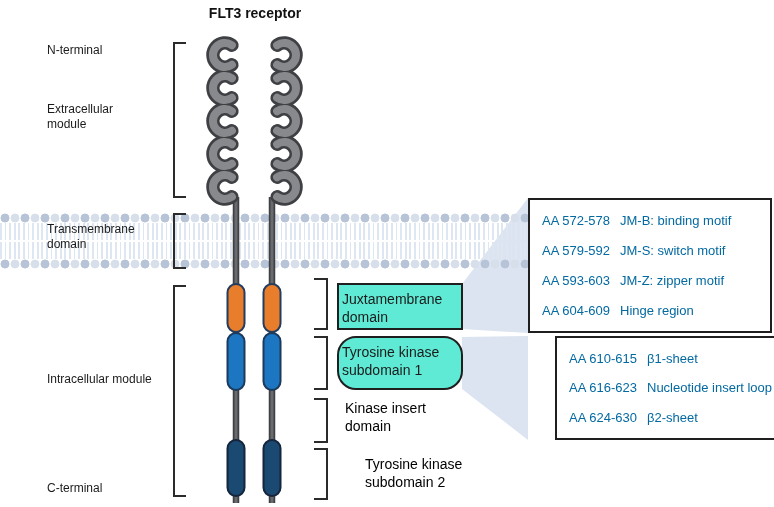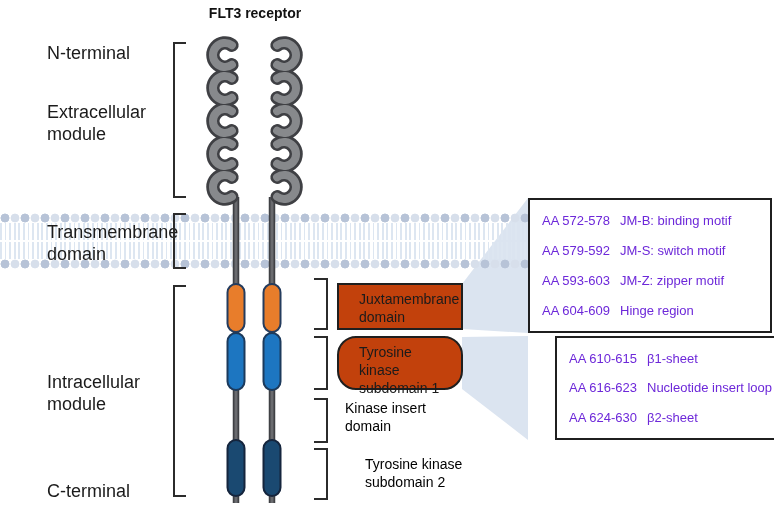--- a/index.html
+++ b/index.html
@@ -6,21 +6,21 @@
   html,body { background:#ffffff; }
   body { font-family:"Liberation Sans", sans-serif; color:#1b1b1b; }
   #canvas { position:relative; width:774px; height:507px; background:#fff; overflow:hidden; }
 
   .abs { position:absolute; }
 
   
   .title { left:140px; top:5px; width:230px; text-align:center; font-size:14px; font-weight:700; color:#111; }
 
   
-  .llabel { left:47px; font-size:18px; line-height:1.22; color:#1b1b1b; }
+  .llabel { left:47px; font-size:12px; line-height:1.22; color:#1b1b1b; }
   .llabel.n-terminal { top:43px; }
   .llabel.extracellular { top:102px; width:105px; }
   .llabel.transmembrane { top:222px; width:125px; }
   .llabel.intracellular { top:372px; width:105px; }
   .llabel.c-terminal { top:481px; }
 
   
   .bracket-left { width:13px; border:2px solid #2b2b2b; border-right:none; background:transparent; }
   .bl-extracellular { left:173px; top:42px;  height:156px; }
   .bl-transmembrane { left:173px; top:213px; height:56px; }
@@ -50,34 +50,34 @@
   .head-bottom { bottom:0; }
   .tails { position:absolute; left:0; width:100%; height:17px;
     background-image:repeating-linear-gradient(90deg, #dde6f1 0 1.8px, rgba(0,0,0,0) 1.8px 4.6px); }
   .tails-upper { top:10px; }
   .tails-lower { top:29px; }
 
   
   .receptor-svg { left:0; top:0; }
 
   
-  .dbox { border:2px solid #1f1f1f; background:#c2410c; font-size:14px; line-height:1.3;
-          padding:5px 20px; color:#1b1b1b; }
+  .dbox { border:2px solid #1f1f1f; background:#5eead4; font-size:14px; line-height:1.3;
+          padding:5px 3px; color:#1b1b1b; }
   .dbox-jm  { left:337px; top:283px; width:126px; height:47px; }
   .dbox-tk1 { left:337px; top:336px; width:126px; height:54px;border-radius:19px; }
   .dtext { font-size:14px; line-height:1.3; color:#000000; width:120px; }
   .dtext-ki  { left:345px; top:399px; }
   .dtext-tk2 { left:345px; top:455px;margin-left:20px; }
 
   
   .aa-box { border:2px solid #1f1f1f; background:#fff; display:flex; flex-direction:column;
             justify-content:space-around; padding:6px 0 6px 12px; }
   .aa-box1 { left:528px; top:198px; width:244px; height:135px; }
   .aa-box2 { left:528px; top:336px; width:244px; height:104px;margin-left:27px; }
-  .aa-row { display:flex; font-size:13px; color:#6d28d9; }
+  .aa-row { display:flex; font-size:13px; color:#0369a1; }
   .aa-range { width:78px; flex:0 0 78px; }
   .aa-desc { flex:1; }
 </style>
 </head>
 <body>
 
 <div id="canvas">
 
   <div class="abs wedge wedge1"></div>
   <div class="abs wedge wedge2"></div>

